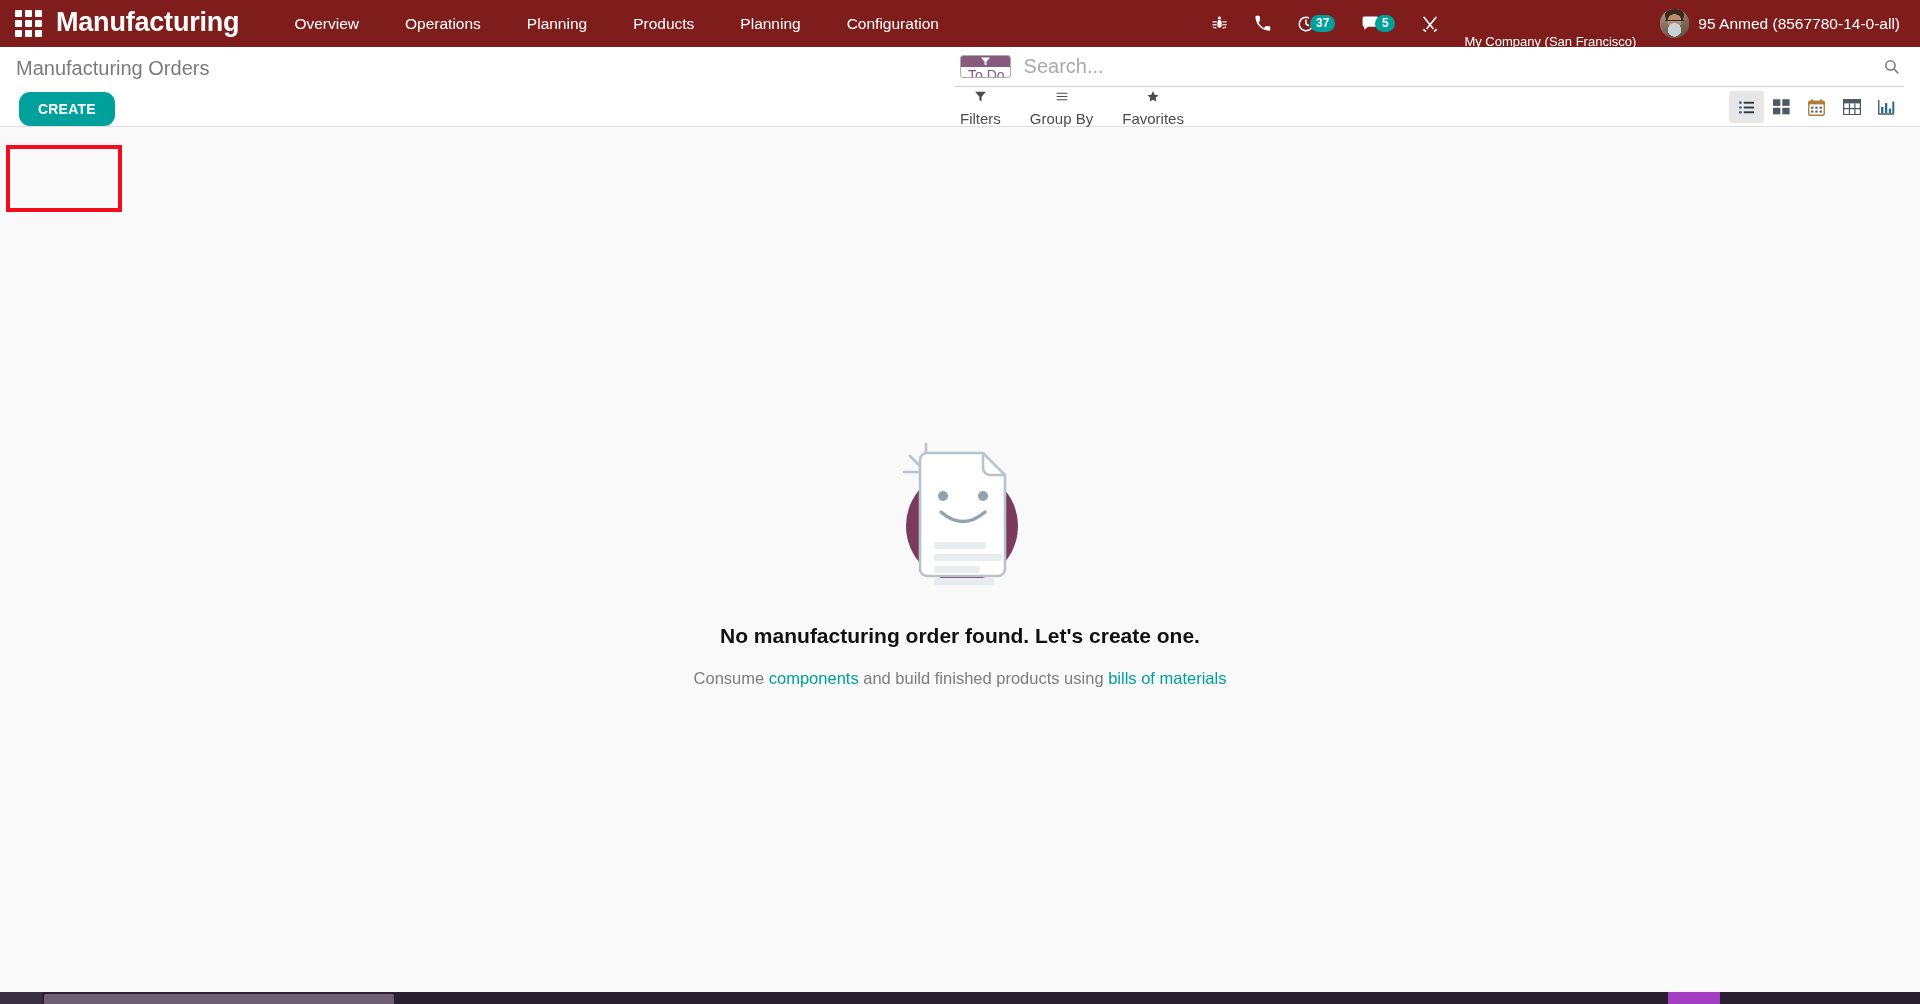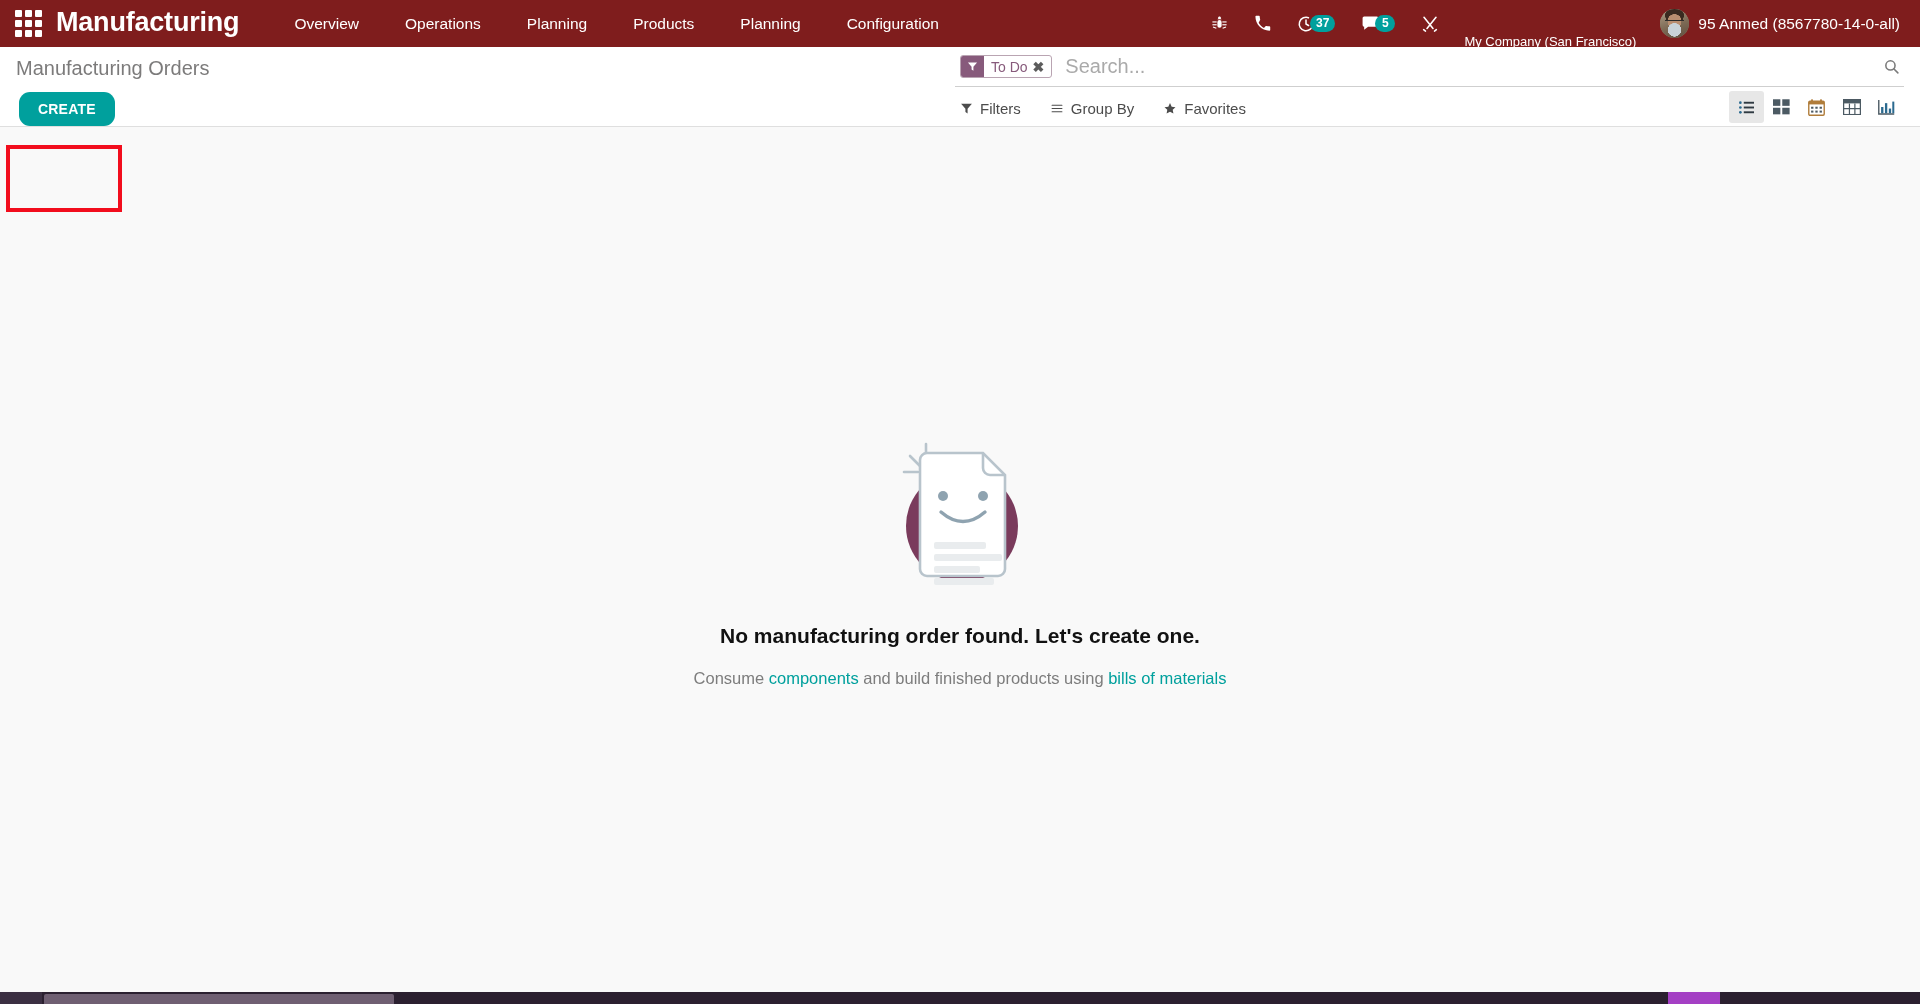--- a/index.html
+++ b/index.html
@@ -171,20 +171,21 @@
   .facet {
     display: flex;
     align-items: stretch;
     border: 1px solid #b9a4b2;
     border-radius: 3px;
     overflow: hidden;
     height: 23px;
     margin-right: 9px;
     background: #fff;
     cursor: pointer;
+    flex-direction: column;
   }
   .facet-icon {
     background: #875A7B;
     color: #fff;
     display: flex; align-items: center; justify-content: center;
     padding: 0 6px;
   }
   .facet-label {
     color: #875A7B;
     font-size: 14px;
@@ -227,20 +228,21 @@
     position: relative;
   }
   .filter-btn {
     display: flex; align-items: center;
     gap: 7px;
     font-size: 15px;
     color: #4c4c4c;
     margin-right: 29px;
     cursor: pointer;
     white-space: nowrap;
+    flex-direction: column;
   }
   .filter-btn svg { display:block; }
 
   .view-switcher {
     position: absolute;
     right: 0; top: 4px;
     display: flex;
     align-items: center;
     gap: 0;
   }

